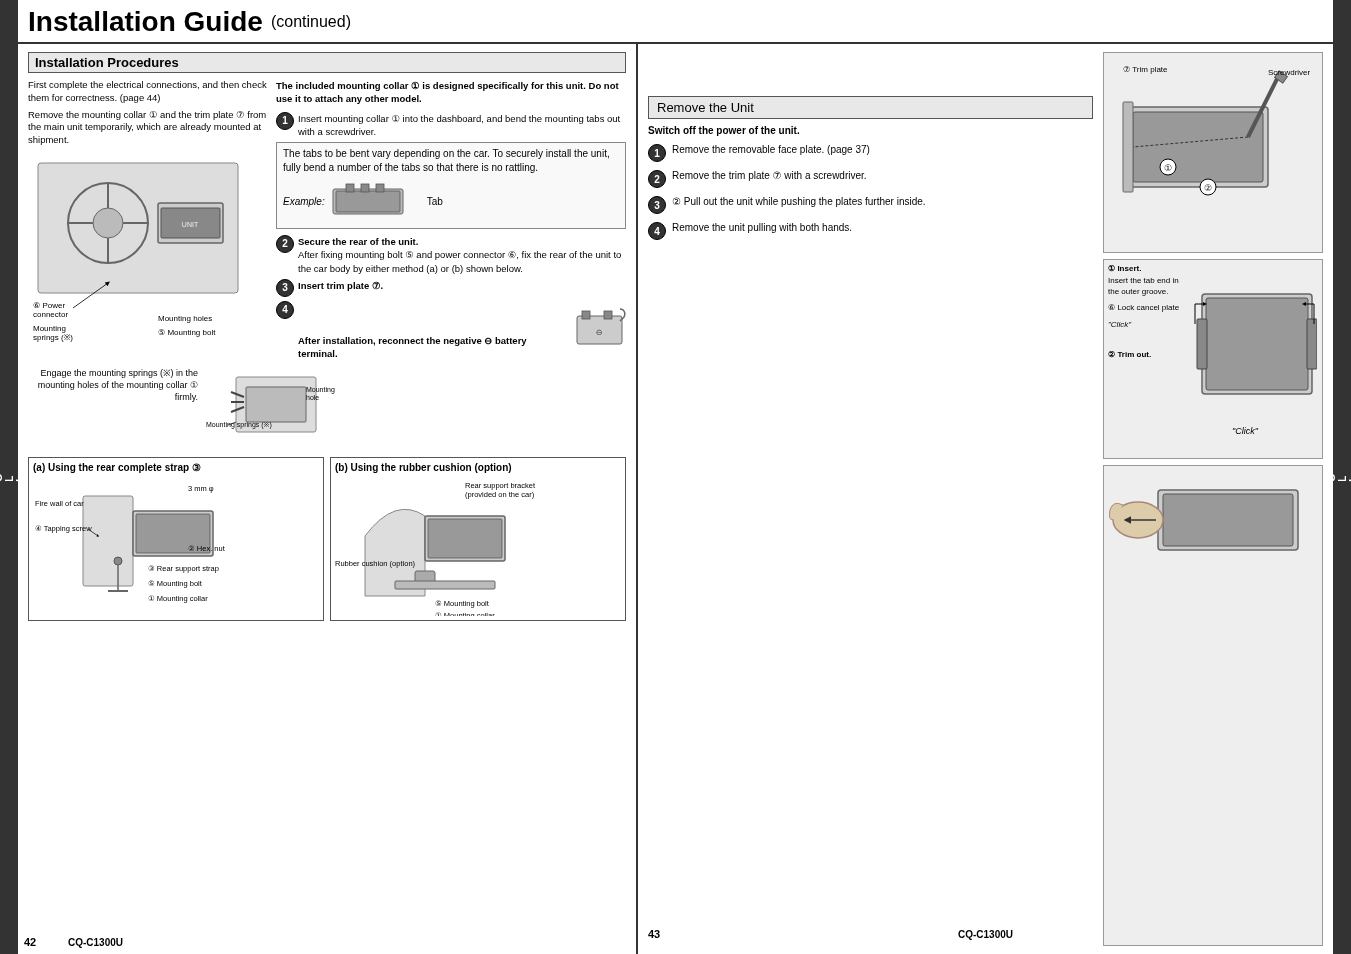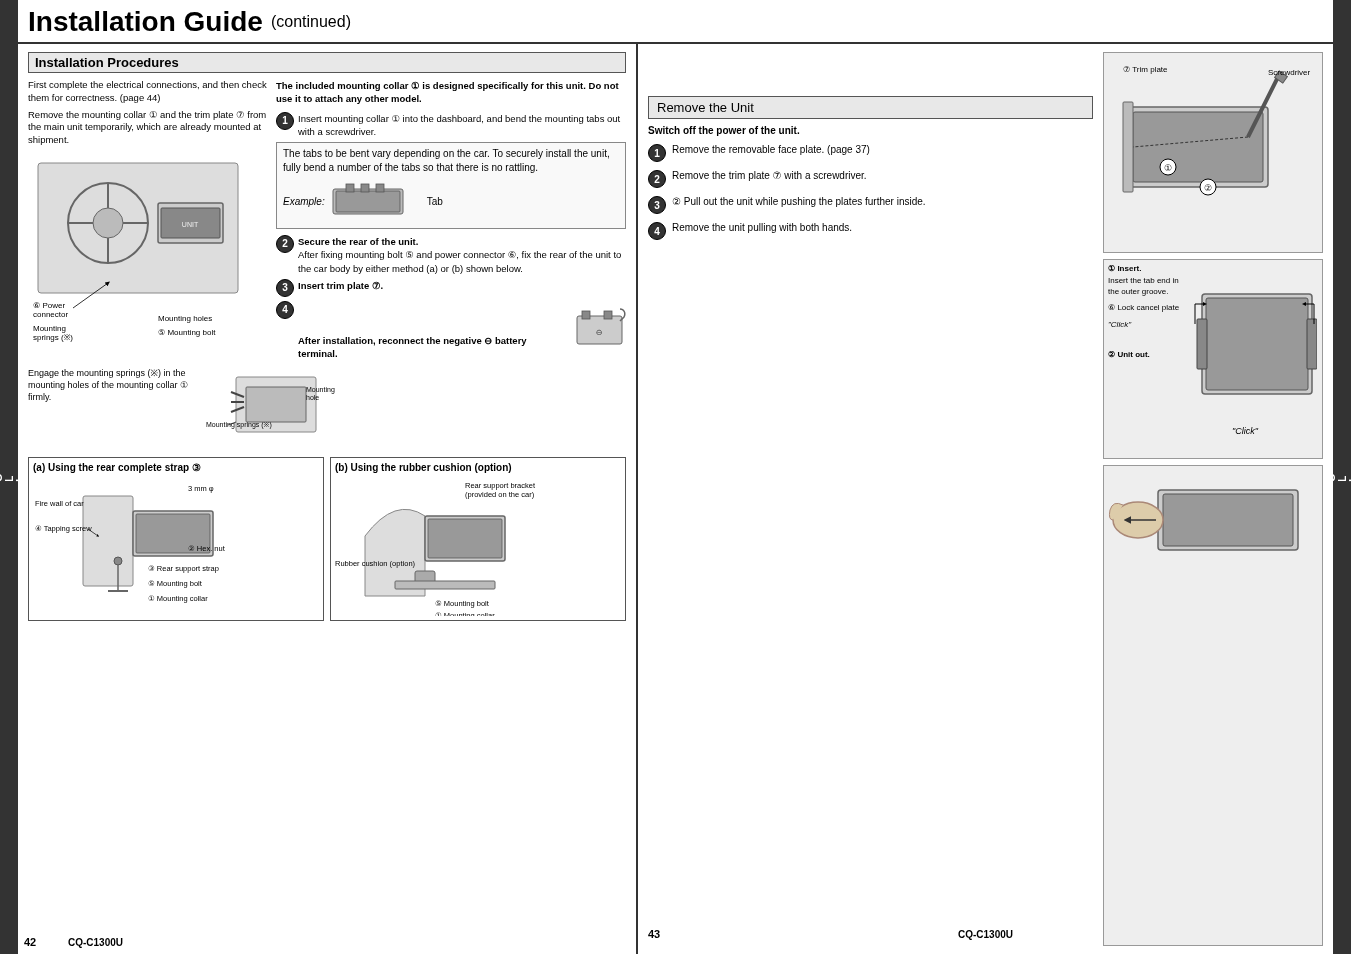--- a/index.html
+++ b/index.html
@@ -324,21 +324,21 @@
                 <rect x="10" y="10" width="8" height="8" fill="#888" stroke="#555" stroke-width="0.8"></rect>
                 <rect x="32" y="10" width="8" height="8" fill="#888" stroke="#555" stroke-width="0.8"></rect>
                 <text x="27" y="34" font-size="8" fill="#333" text-anchor="middle">⊖</text>
 
                 <path d="M48,8 C52,8 54,12 52,16 L48,20" stroke="#666" stroke-width="1.5" fill="none"></path>
               </svg>
             </div>
           </div>
         </div>
 
-        <div style="display:flex; gap:8px; margin-bottom:4px;">
+        <div style="display:flex; gap:8px; margin-bottom:4px;text-align:right;">
           <div style="width:170px; font-size:9px; line-height:1.35;">
             <p>Engage the mounting springs (※) in the mounting holes of the mounting collar ① firmly.</p>
           </div>
 
           <svg width="140" height="80">
             <rect x="30" y="10" width="80" height="55" rx="2" fill="#ddd" stroke="#888" stroke-width="1"></rect>
             <rect x="40" y="20" width="60" height="35" rx="1" fill="#bbb" stroke="#666" stroke-width="1"></rect>
 
             <line x1="25" y1="25" x2="38" y2="30" stroke="#444" stroke-width="2"></line>
             <line x1="25" y1="35" x2="38" y2="35" stroke="#444" stroke-width="2"></line>
@@ -480,21 +480,21 @@
         </div>
 
         <div style="border:1px solid #999; background:#eee; padding:4px; position:relative; height:200px;">
           <div style="display:flex; gap:4px; height:100%;">
 
             <div style="width:80px; font-size:8px; line-height:1.3;">
               <p style="font-weight:bold; margin-bottom:2px;">① Insert.</p>
               <p style="margin-bottom:6px;">Insert the tab end in the outer groove.</p>
               <p style="margin-bottom:6px;">⑥ Lock cancel plate</p>
               <p style="font-style:italic;">"Click"</p>
-              <p style="margin-top:20px; font-weight:bold;">② Unit out.</p>
+              <p style="margin-top:20px; font-weight:bold;">② Trim out.</p>
             </div>
 
             <svg width="125" height="190">
 
               <rect x="10" y="30" width="110" height="100" rx="3" fill="#ccc" stroke="#666" stroke-width="1.5"></rect>
               <rect x="14" y="34" width="102" height="92" rx="2" fill="#999" stroke="#555" stroke-width="1"></rect>
 
               <rect x="5" y="55" width="10" height="50" rx="1" fill="#888" stroke="#444" stroke-width="1"></rect>
               <rect x="115" y="55" width="10" height="50" rx="1" fill="#888" stroke="#444" stroke-width="1"></rect>
 

